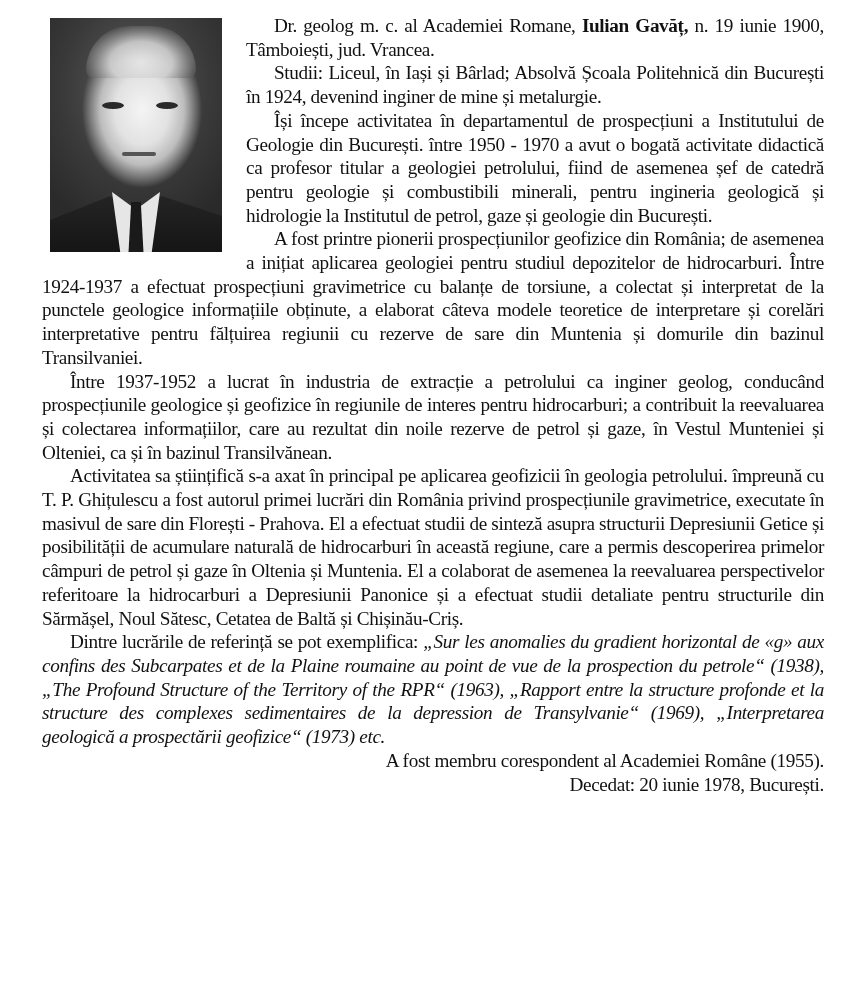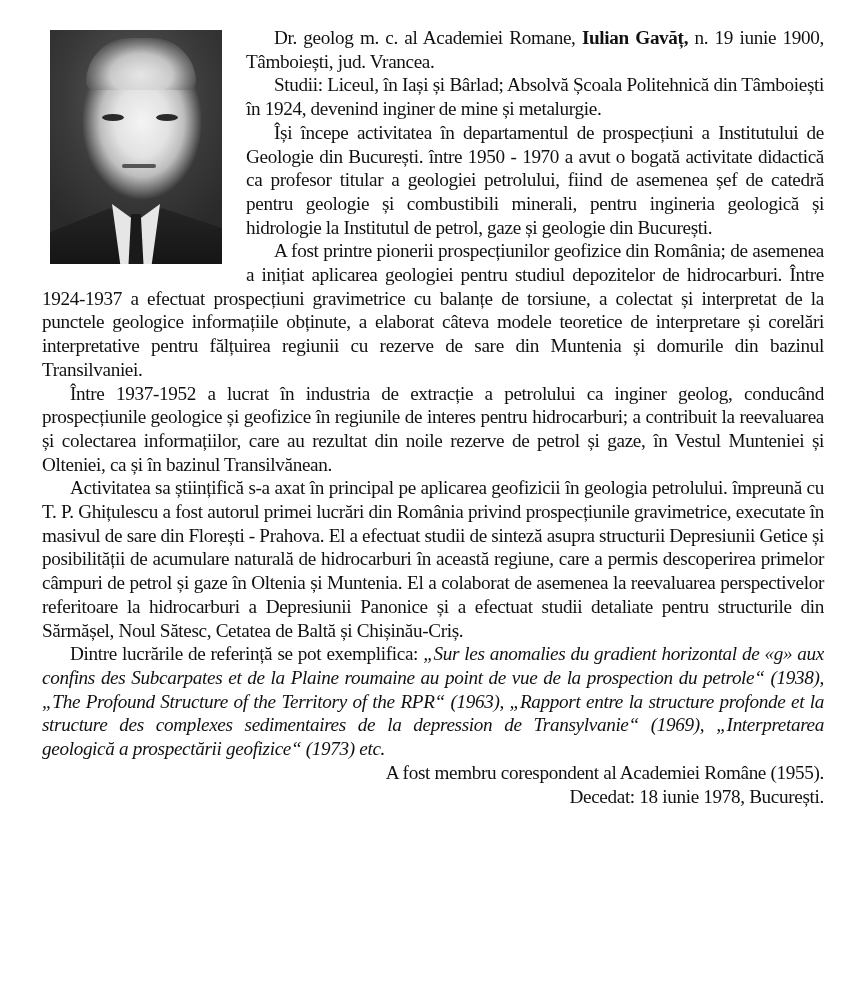--- a/index.html
+++ b/index.html
@@ -11,21 +11,21 @@
       width: 868px;
       height: 983px;
       position: relative;
       overflow: hidden;
       font-family: "Liberation Serif", "DejaVu Serif", serif;
       color: #111111;
     }
     .page {
       position: absolute;
       left: 42px;
-      top: 26px;
+      top: 14px;
       width: 782px;
     }
     .portrait {
       float: left;
       width: 172px;
       height: 234px;
       margin: 4px 24px 4px 8px;
       position: relative;
       overflow: hidden;
       background:
@@ -107,31 +107,31 @@
     <div class="mouth"></div>
     <div class="suit"></div>
     <div class="shirt"></div>
     <div class="tie"></div>
   </div>
 
   <p>
     <span>Dr. geolog m. c. al Academiei Romane, </span><span class="bold">Iulian Gavăț,</span><span> n. 19 iunie 1900, Tâmboiești, jud. Vrancea.</span>
   </p>
 
-  <p>Studii: Liceul, în Iași și Bârlad; Absolvă Școala Politehnică din Tâmboiești în 1924, devenind inginer de mine și metalurgie.</p>
+  <p>Studii: Liceul, în Iași și Bârlad; Absolvă Școala Politehnică din București în 1924, devenind inginer de mine și metalurgie.</p>
 
   <p>Își începe activitatea în departamentul de prospecțiuni a Institutului de Geologie din București. între 1950 - 1970 a avut o bogată activitate didactică ca profesor titular a geologiei petrolului, fiind de asemenea șef de catedră pentru geologie și combustibili minerali, pentru ingineria geologică și hidrologie la Institutul de petrol, gaze și geologie din București.</p>
 
   <p>A fost printre pionerii prospecțiunilor geofizice din România; de asemenea a inițiat aplicarea geologiei pentru studiul depozitelor de hidrocarburi. Între 1924-1937 a efectuat prospecțiuni gravimetrice cu balanțe de torsiune, a colectat și interpretat de la punctele geologice informațiile obținute, a elaborat câteva modele teoretice de interpretare și corelări interpretative pentru fălțuirea regiunii cu rezerve de sare din Muntenia și domurile din bazinul Transilvaniei.</p>
 
   <p>Între 1937-1952 a lucrat în industria de extracție a petrolului ca inginer geolog, conducând prospecțiunile geologice și geofizice în regiunile de interes pentru hidrocarburi; a contribuit la reevaluarea și colectarea informațiilor, care au rezultat din noile rezerve de petrol și gaze, în Vestul Munteniei și Olteniei, ca și în bazinul Transilvănean.</p>
 
   <p>Activitatea sa științifică s-a axat în principal pe aplicarea geofizicii în geologia petrolului. împreună cu T. P. Ghițulescu a fost autorul primei lucrări din România privind prospecțiunile gravimetrice, executate în masivul de sare din Florești - Prahova. El a efectuat studii de sinteză asupra structurii Depresiunii Getice și posibilității de acumulare naturală de hidrocarburi în această regiune, care a permis descoperirea primelor câmpuri de petrol și gaze în Oltenia și Muntenia. El a colaborat de asemenea la reevaluarea perspectivelor referitoare la hidrocarburi a Depresiunii Panonice și a efectuat studii detaliate pentru structurile din Sărmășel, Noul Sătesc, Cetatea de Baltă și Chișinău-Criș.</p>
 
   <p>
     <span>Dintre lucrările de referință se pot exemplifica: </span><span class="italic">„Sur les anomalies du gradient horizontal de «g» aux confins des Subcarpates et de la Plaine roumaine au point de vue de la prospection du petrole“ (1938), „The Profound Structure of the Territory of the RPR“ (1963), „Rapport entre la structure profonde et la structure des complexes sedimentaires de la depression de Transylvanie“ (1969), „Interpretarea geologică a prospectării geofizice“ (1973) etc.</span>
   </p>
 
   <p class="last-left">A fost membru corespondent al Academiei Române (1955).</p>
 
-  <p class="last-left">Decedat: 18 iunie 1978, București.</p>
+  <p class="last-left">Decedat: 20 iunie 1978, București.</p>
 
 </div>
 
 </body></html>

